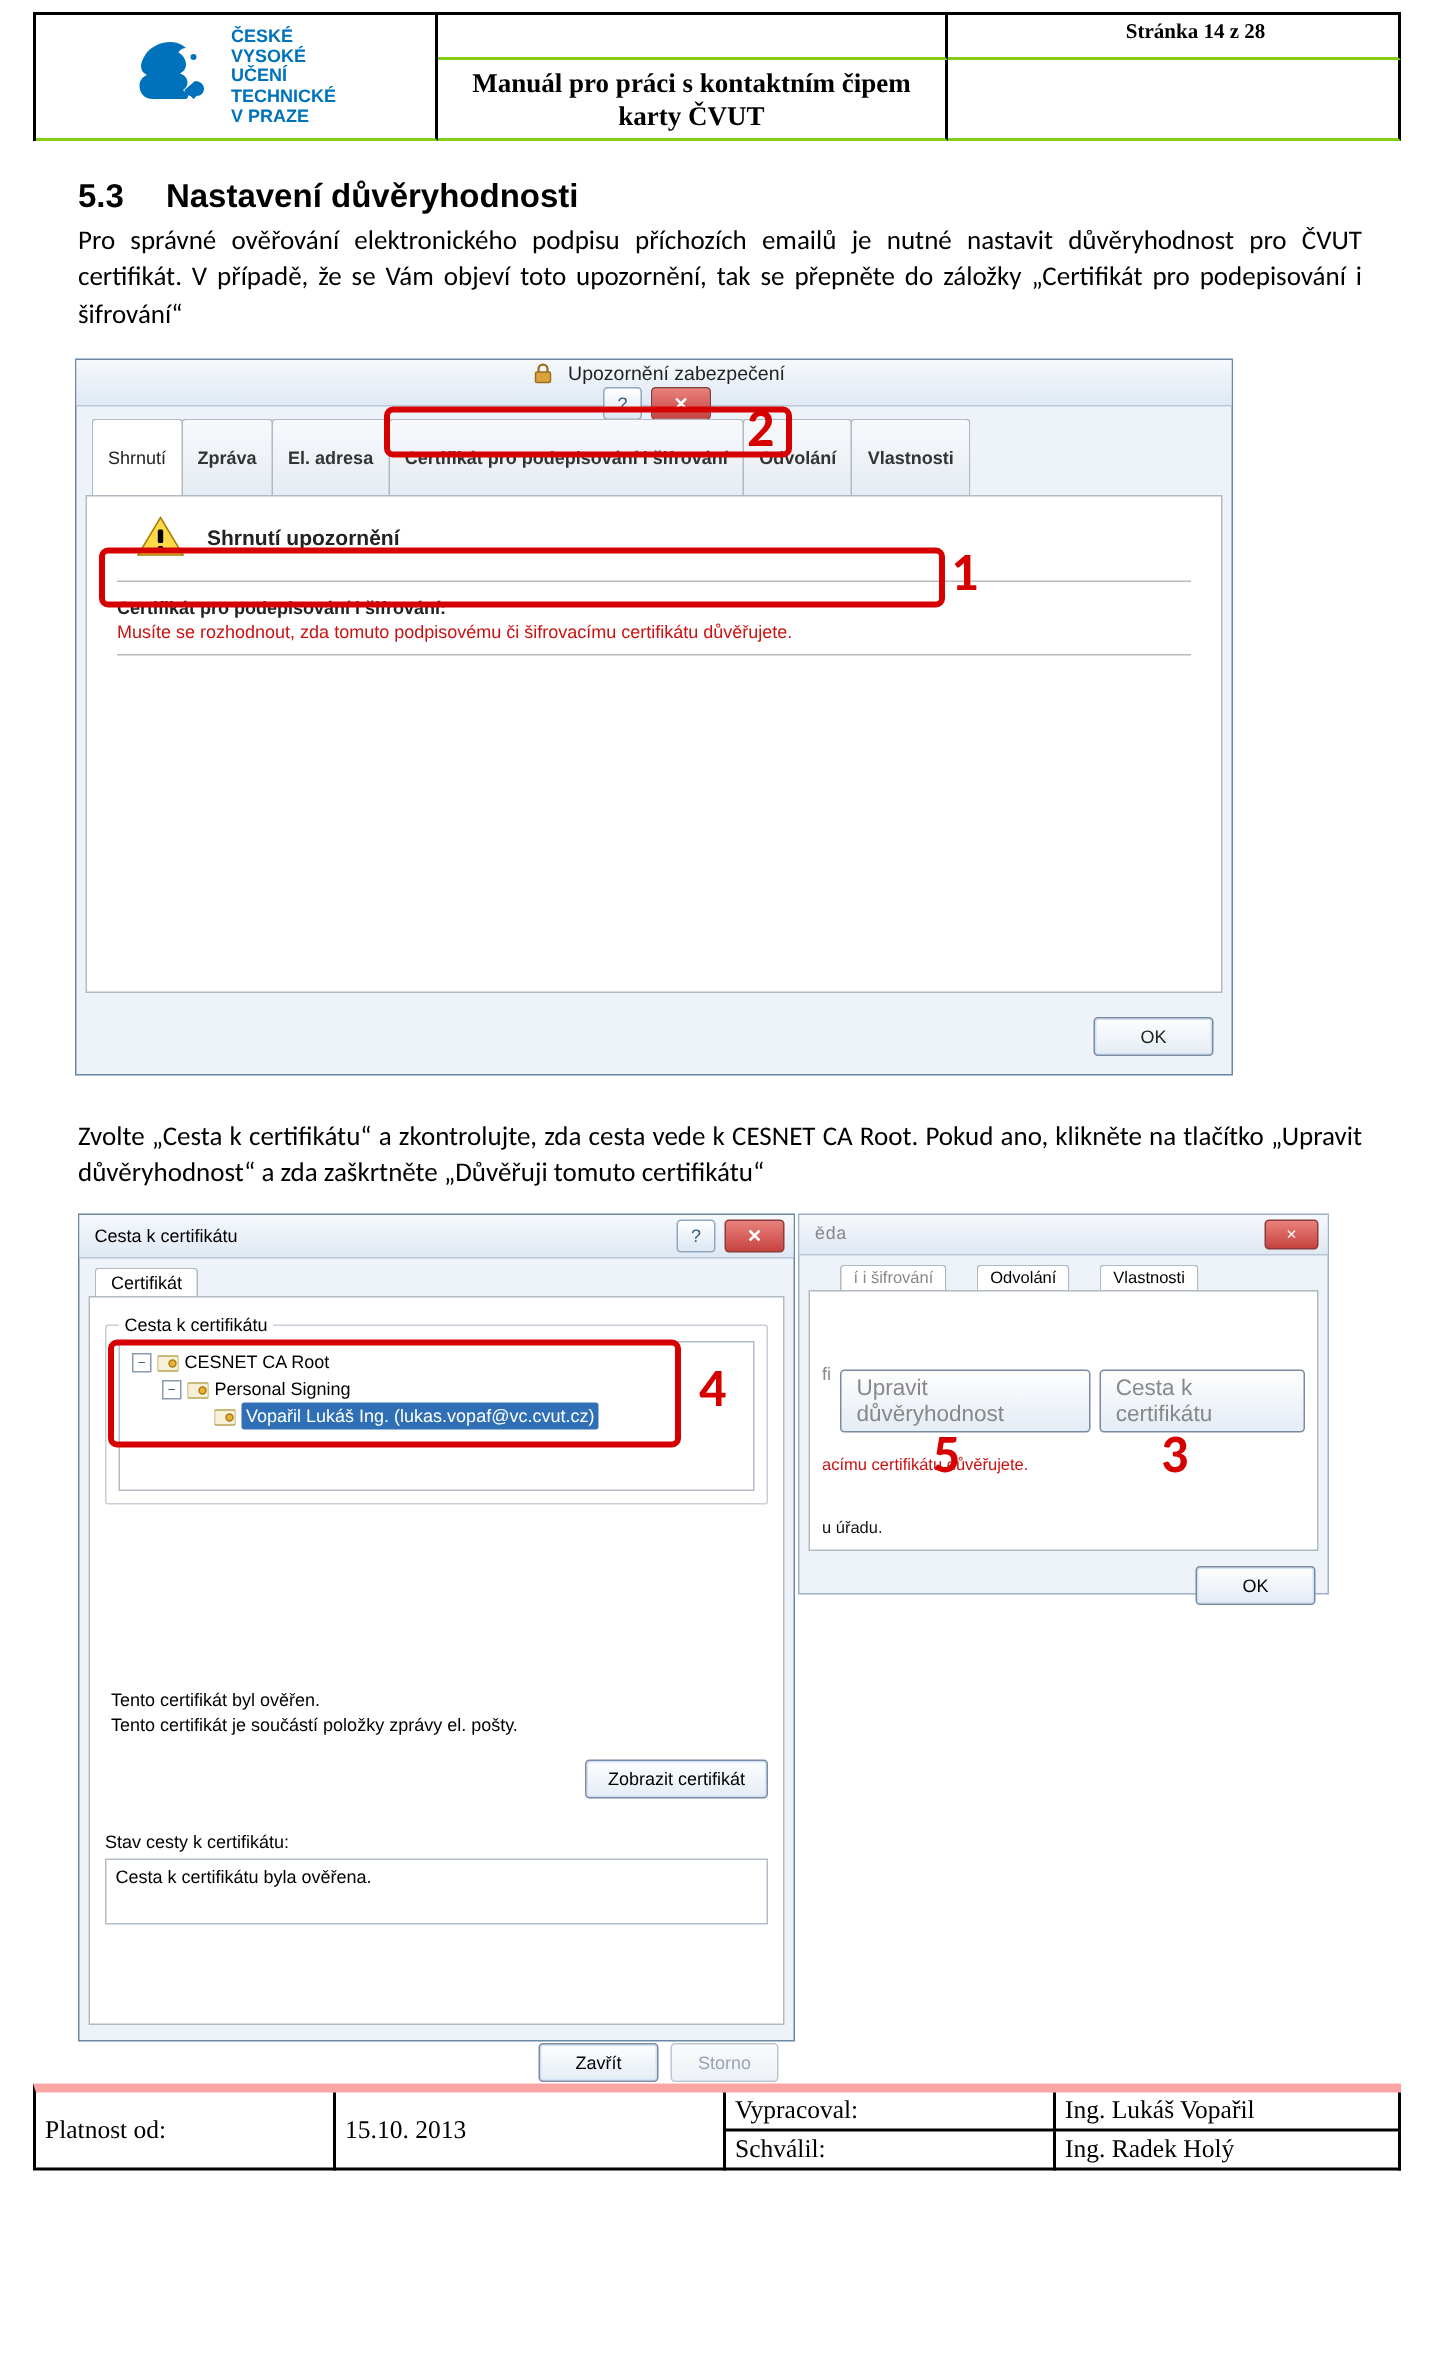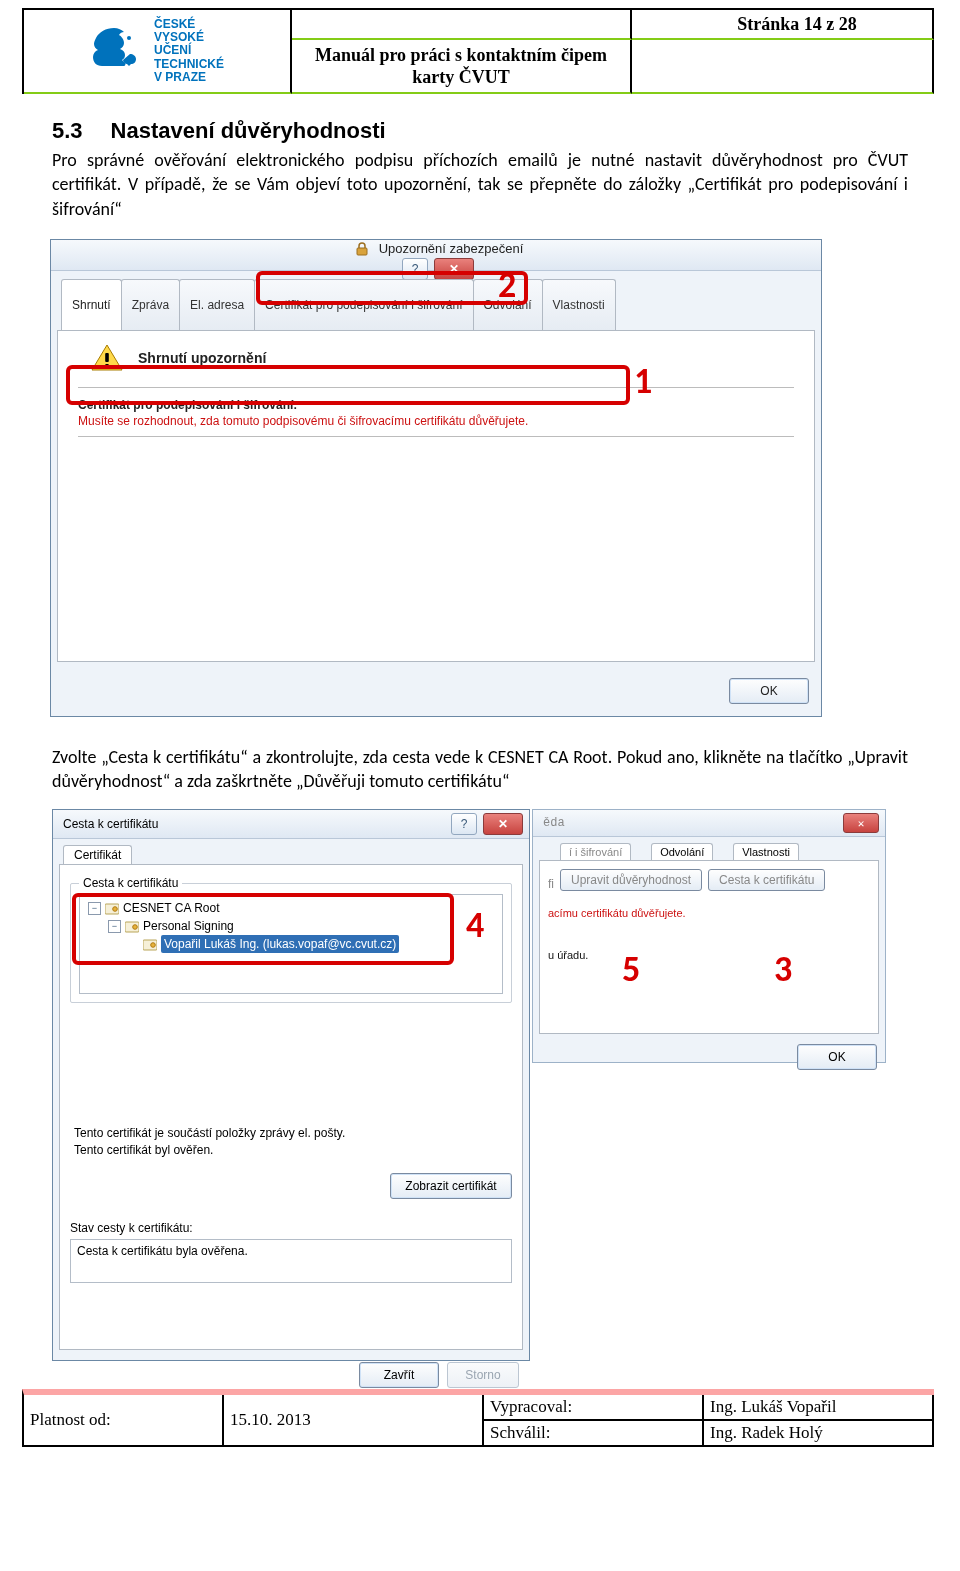--- a/index.html
+++ b/index.html
@@ -16,21 +16,21 @@
     display: grid;
     grid-template-columns: 268px 340px 1fr;
     grid-template-rows: 30px 54px;
     border-top: 2px solid #000;
     border-left: 2px solid #000;
     margin: 8px 26px 0 22px;
   }
   .page-head > div { border-right: 2px solid #000; border-bottom: 2px solid #84cc16; }
   .ph-logo { grid-row: 1 / span 2; display: flex; align-items: center; justify-content: center; background: #fff; }
   .ph-blank-top { }
-  .ph-pagecell { text-align: center; font-weight: bold; font-size: 18px; padding-top: 4px; padding-left: 30px; }
+  .ph-pagecell { text-align: center; font-weight: bold; font-size: 14px; padding-top: 4px; padding-left: 30px; }
   .ph-titlecell { display: flex; align-items: center; justify-content: center; font-weight: bold; font-size: 18px; line-height: 1.25; text-align: center; }
   .ph-blank-right { }
 
   
   .cvut-logo { display: flex; align-items: center; gap: 10px; }
   .cvut-mark svg { display: block; }
   .cvut-text { color: #0072bc; font-family: Arial, sans-serif; font-weight: bold; font-size: 12px; line-height: 1.1; }
 
   
   .content { margin: 24px 52px 0 52px; }
@@ -42,21 +42,21 @@
   .dlg1 { width: 770px; border: 1px solid #6b88a5; background: #eef3f9; font-family: "Segoe UI", Tahoma, sans-serif; font-size: 13px; color: #222; }
   .dlg1-title { height: 30px; background: linear-gradient(#f6f9fc,#dfe8f3); display: flex; align-items: center; justify-content: space-between; padding: 0 6px 0 10px; border-bottom: 1px solid #b9c7d8; flex-direction: column; }
   .dlg1-title-left { display: flex; align-items: center; gap: 8px; }
   .winicon-lock { width: 18px; height: 18px; }
   .dlg1-winbtns { display: flex; gap: 6px; align-items: center; }
   .dlg1-help { width: 24px; height: 20px; border: 1px solid #92a7bf; border-radius: 3px; background: linear-gradient(#fff,#dce7f3); display:flex;align-items:center;justify-content:center;font-size:12px;color:#3a5a7a; }
   .dlg1-close { width: 38px; height: 20px; border: 1px solid #8b3b3b; border-radius: 3px; background: linear-gradient(#e9817c,#c7433f); display:flex;align-items:center;justify-content:center;color:#fff;font-weight:bold;font-size:12px; }
 
   .dlg1-tabs { display: flex; gap: 0; padding: 8px 6px 0 10px; }
   .dlg1-tab { border: 1px solid #b1b9c3; border-bottom: none; background: #fff; padding: 18px 10px; font-size: 12px; border-radius: 3px 3px 0 0; margin-right: -1px; position: relative; z-index: 1; }
-  .dlg1-tab.inactive { background: linear-gradient(#f7f9fc,#e6ecf3); color:#333; z-index:0; }
+  .dlg1-tab.inactive { background: linear-gradient(#f7f9fc,#e6ecf3); color:#333; z-index:0;font-weight:bold; }
   .dlg1-body { background: #fff; border: 1px solid #b1b9c3; margin: 0 6px 8px 6px; min-height: 330px; position: relative; }
 
   .dlg1-warn-row { display: flex; align-items: center; gap: 14px; padding: 12px 20px 14px 32px; }
   .warn-icon { width: 34px; height: 30px; }
   .dlg1-warn-title { font-family: Tahoma, sans-serif; font-size: 14px; font-weight: bold; }
   .dlg1-hr { border: 0; border-top: 1px solid #bcbcbc; margin: 0 20px; }
 
   .dlg1-cert-block { padding: 10px 20px 0 20px; font-family: Tahoma, sans-serif; font-size: 12px; }
   .dlg1-cert-label { font-weight: bold; }
   .dlg1-cert-msg { color: #c11; margin-top: 2px; }
@@ -74,21 +74,21 @@
   
   .dlg2-composite { position: relative; width: 838px; height: 554px; margin-left: 52px; background:#fff; }
 
   .dlg2-bg { position:absolute; left:480px; top:0; width:352px; height:252px; border:1px solid #9db2c8; background:#eef3f9; font-family:"Segoe UI",Tahoma,sans-serif; font-size:12px; }
   .dlg2-bg-title { height:26px; background:linear-gradient(#f6f9fc,#dfe8f3); display:flex;align-items:center;justify-content:space-between;padding:0 6px 0 10px;border-bottom:1px solid #b9c7d8; color:#888;font-family:Liberation Mono, monospace; }
   .dlg2-bg-close { width:34px;height:18px;border:1px solid #8b3b3b;border-radius:3px;background:linear-gradient(#e9817c,#c7433f);display:flex;align-items:center;justify-content:center;color:#fff;font-size:11px; }
   .dlg2-bg-tabs { display:flex;padding:6px 6px 0 6px; }
   .dlg2-bg-tab { border:1px solid #b1b9c3;border-bottom:none;padding:2px 8px;font-size:11px;background:#fff;border-radius:3px 3px 0 0;margin-right:-1px;margin-left:21px; }
   .dlg2-bg-body { background:#fff;border:1px solid #b1b9c3;margin:0 6px 6px 6px;padding:8px;min-height:156px; }
   .dlg2-bg-btns { display:flex;gap:6px;margin-bottom:8px; }
-  .dlg2-bg-btn { border:1px solid #7a8aa0;border-radius:3px;background:linear-gradient(#fefefe,#e4ecf5);padding:3px 10px;font-size:12px; }
+  .dlg2-bg-btn { border:1px solid #7a8aa0;border-radius:3px;background:linear-gradient(#fefefe,#e4ecf5);padding:3px 10px;font-size:15px;margin-top:44px; }
   .dlg2-bg-msg { color:#c11;font-size:11px;margin-top:8px; }
   .dlg2-bg-note { color:#111;font-size:11px;margin-top:30px; }
   .dlg2-bg-okrow { display:flex;justify-content:flex-end;padding:4px 8px 8px; }
 
   .dlg2 { position:absolute; left:0; top:0; width:476px; height:550px; border:1px solid #6b88a5; background:#eef3f9; font-family:"Segoe UI",Tahoma,sans-serif; font-size:12px; }
   .dlg2-title { height:28px; background:linear-gradient(#f6f9fc,#dfe8f3); display:flex;align-items:center;justify-content:space-between;padding:0 6px 0 10px;border-bottom:1px solid #b9c7d8; }
   .dlg2-tabs { display:flex;padding:6px 6px 0 10px; }
   .dlg2-tab { border:1px solid #b1b9c3;border-bottom:none;padding:2px 10px;font-size:12px;background:#fff;border-radius:3px 3px 0 0; }
   .dlg2-body { background:#fff;border:1px solid #b1b9c3;margin:0 6px 6px 6px;padding:10px 10px 8px 10px;min-height:466px;display:flex;flex-direction:column; }
 
@@ -291,22 +291,22 @@
                   <circle cx="10" cy="6" r="2.3" fill="#e6b23c" stroke="#b07a12"></circle>
                 </svg></span>
             <span class="tree-sel">Vopařil Lukáš Ing. (lukas.vopaf@vc.cvut.cz)</span>
           </div>
         </div>
       </div>
 
       <div style="height:110px"></div>
 
       <div class="dlg2-verify-box">
+        <div>Tento certifikát byl ověřen.</div>
         <div>Tento certifikát je součástí položky zprávy el. pošty.</div>
-        <div>Tento certifikát byl ověřen.</div>
       </div>
 
       <div class="dlg2-show-btn-row">
         <div class="win-btn" style="min-width:120px">Zobrazit certifikát</div>
       </div>
 
       <div class="dlg2-status-label">Stav cesty k certifikátu:</div>
       <div class="dlg2-status-box">Cesta k certifikátu byla ověřena.</div>
     </div>
     <div class="dlg2-footer">

